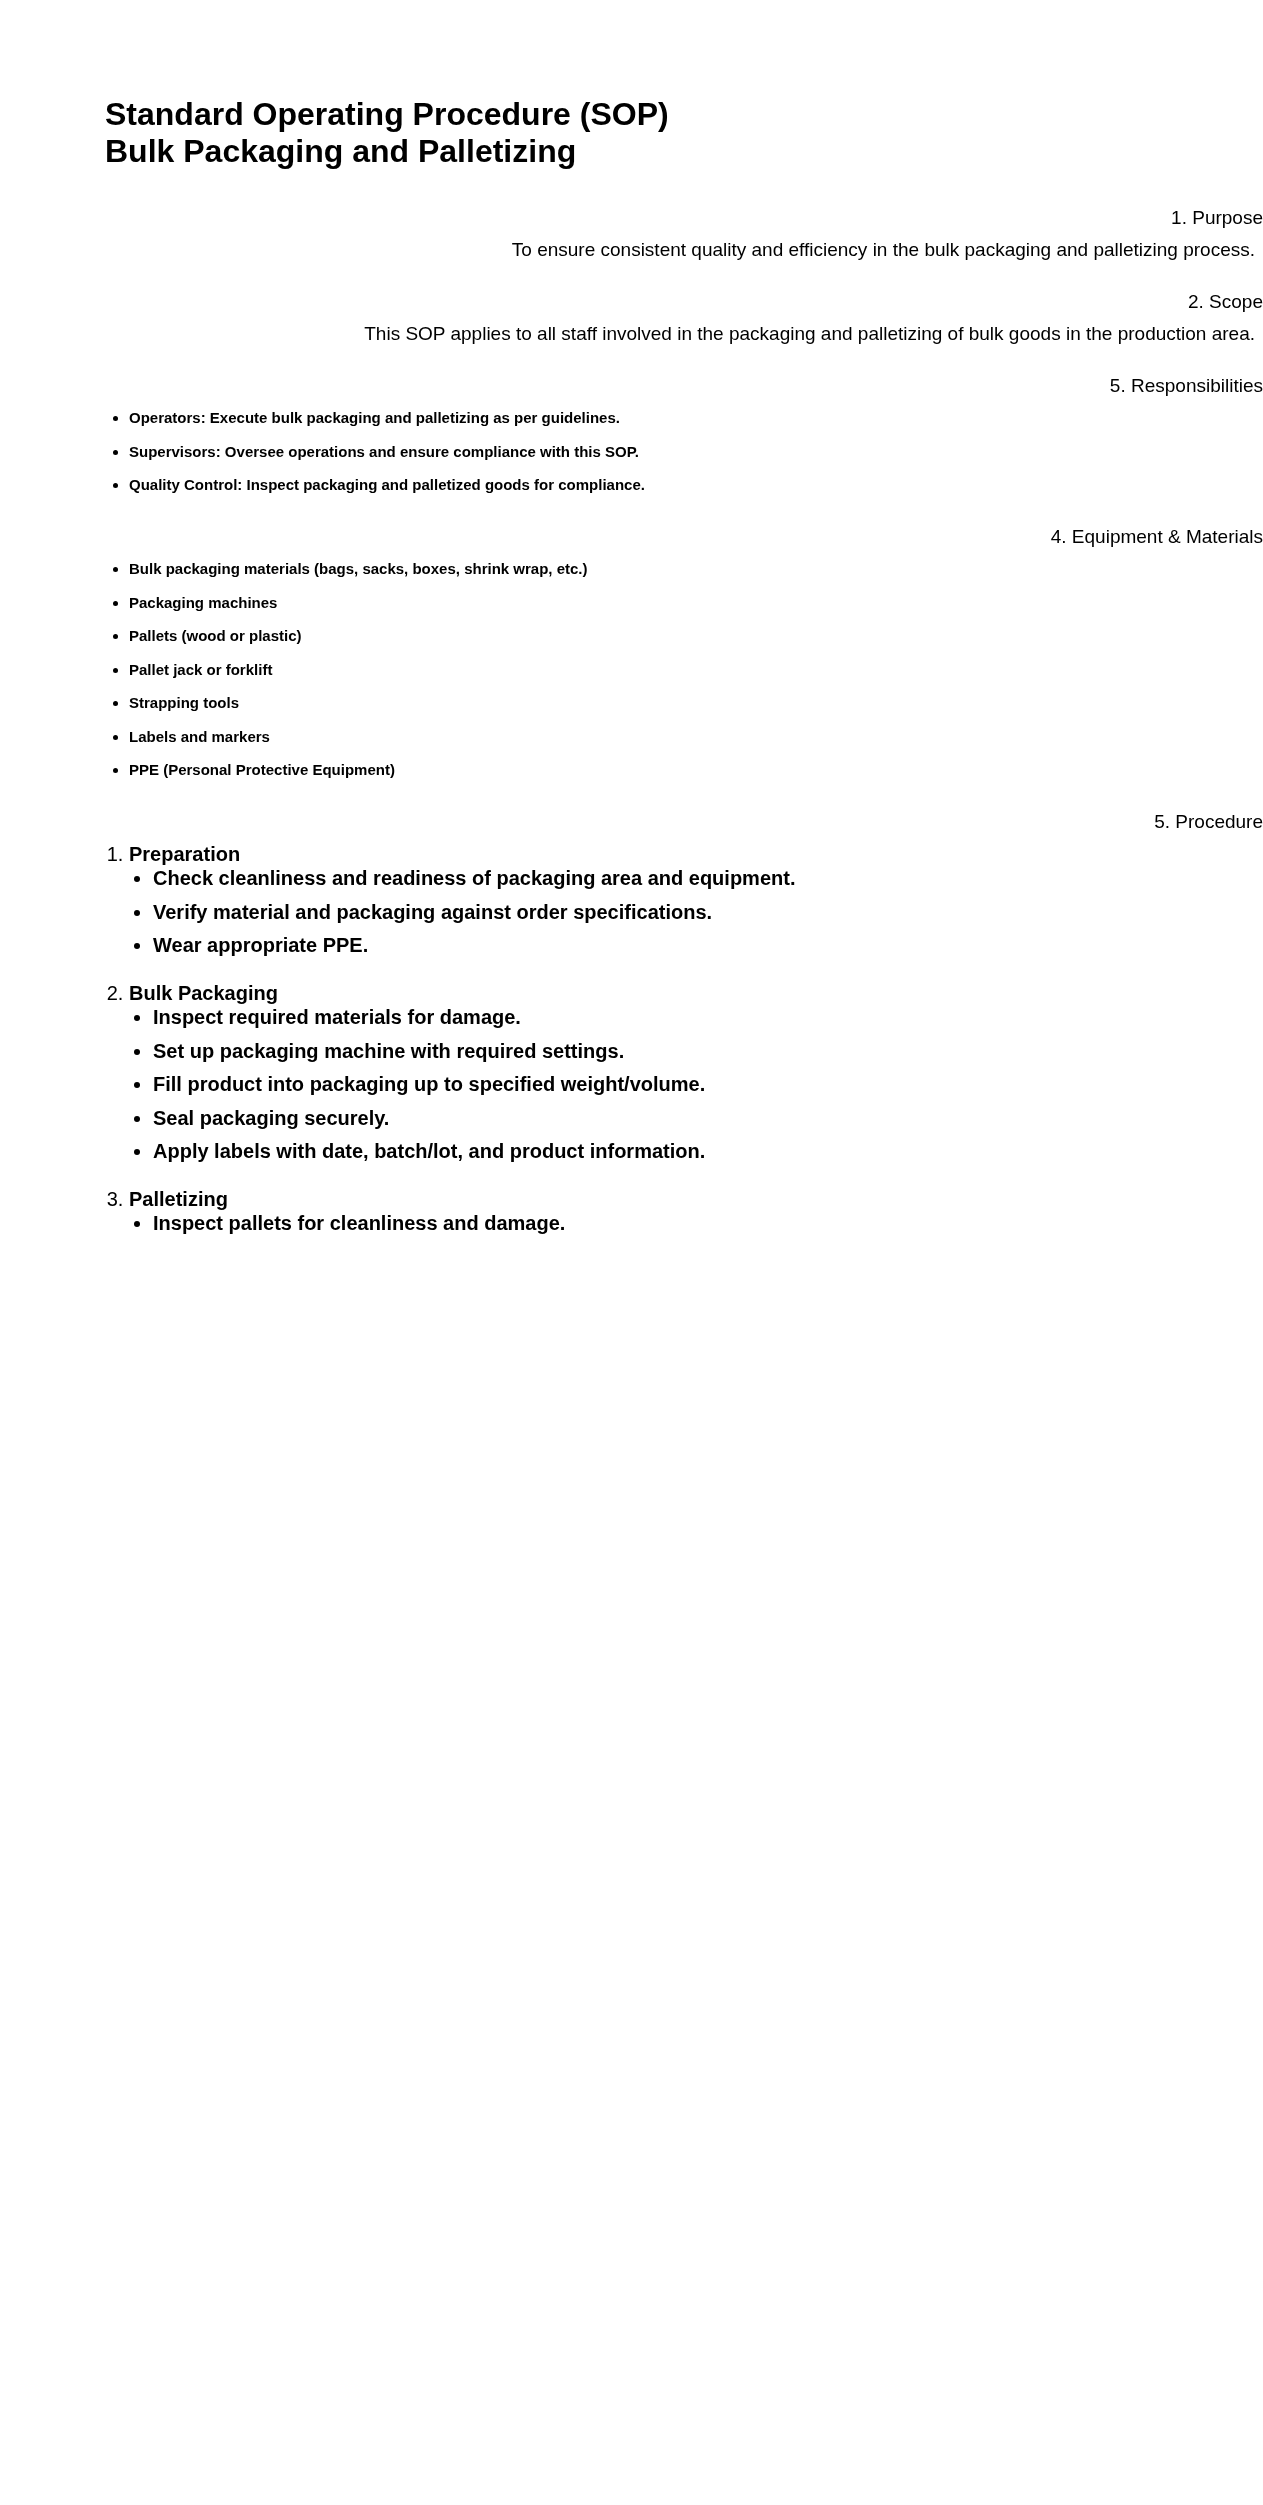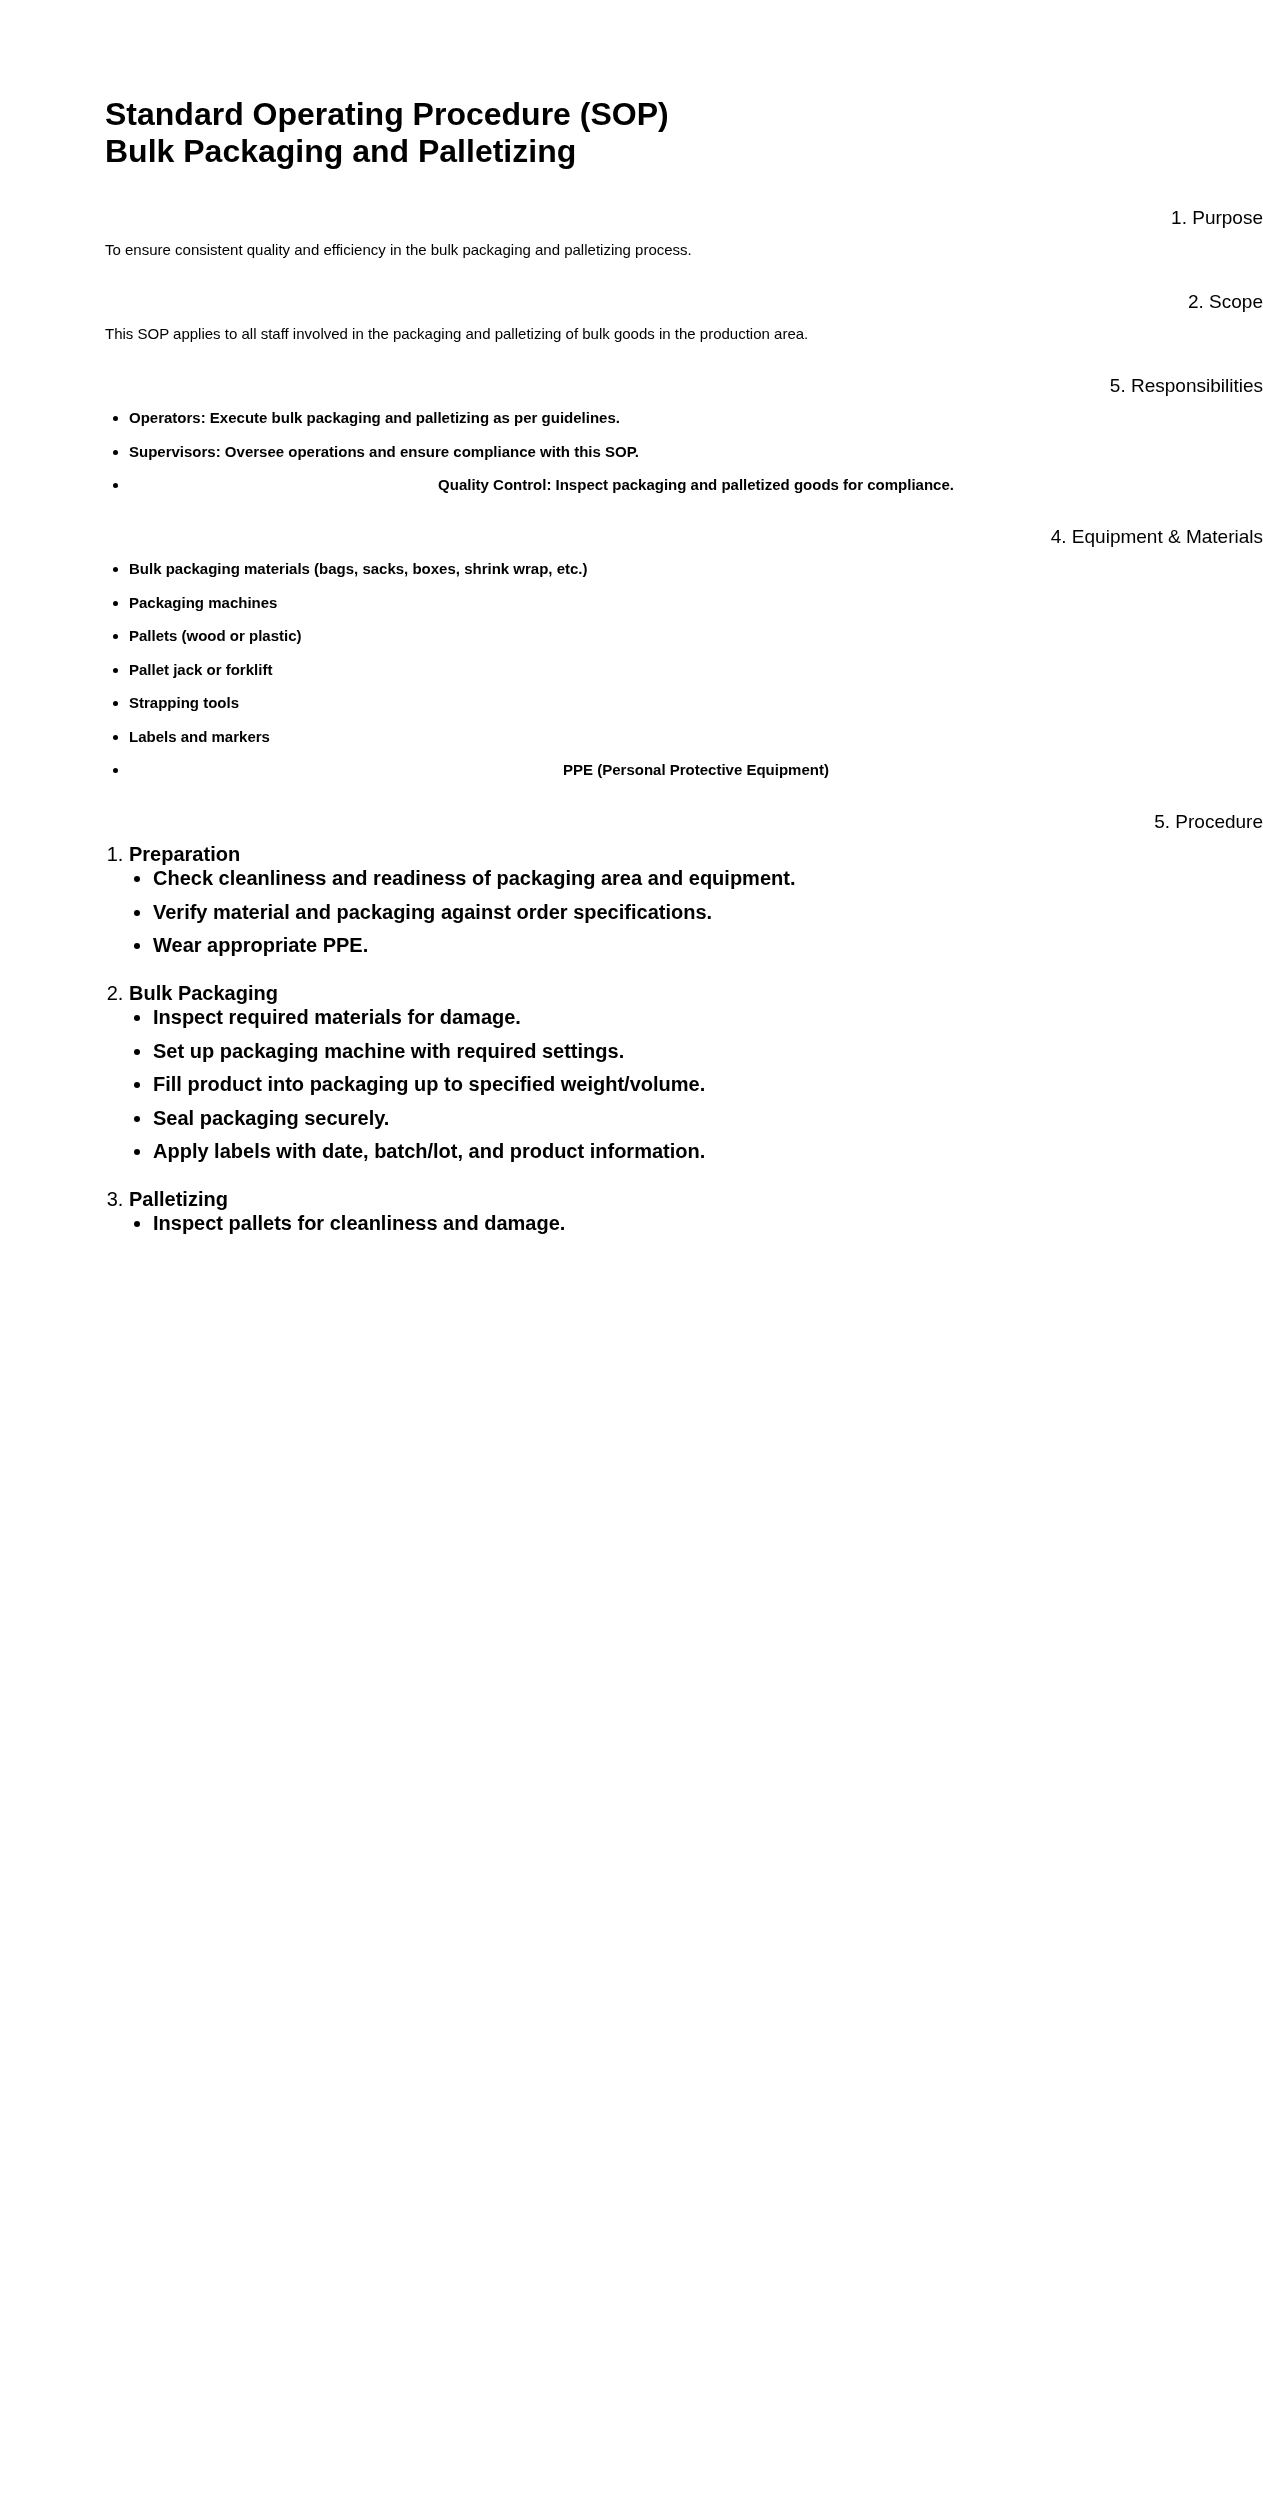--- a/index.html
+++ b/index.html
@@ -26,35 +26,36 @@
     h1 span { display: block; }
     section { margin: 0 0 30px 0; }
     h2 {
       font-size: 19px;
       font-weight: normal;
       margin: 0 0 10px 0;
       line-height: 24px;
       text-align: right;
     }
     p {
-      font-size: 15px;
-      margin: 0;
+      font-size: 19px;
+      margin: 8px;
       line-height: 20px;
+      text-align: right;
     }
     ul.plain {
       margin: 0;
       padding-left: 24px;
       font-size: 15px;
       font-weight: bold;
     }
     ul.plain li {
       line-height: 20px;
       margin-bottom: 13.5px;
     }
-    ul.plain li:last-child { margin-bottom: 0; text-align: center; }
+    ul.plain li:last-child { margin-bottom: 0; }
     ol.procedure {
       margin: 0;
       padding-left: 24px;
       font-size: 20px;
     }
     ol.procedure > li {
       line-height: 20px;
       margin-bottom: 28px;
     }
     ol.procedure > li > .step-title { font-weight: bold; }

